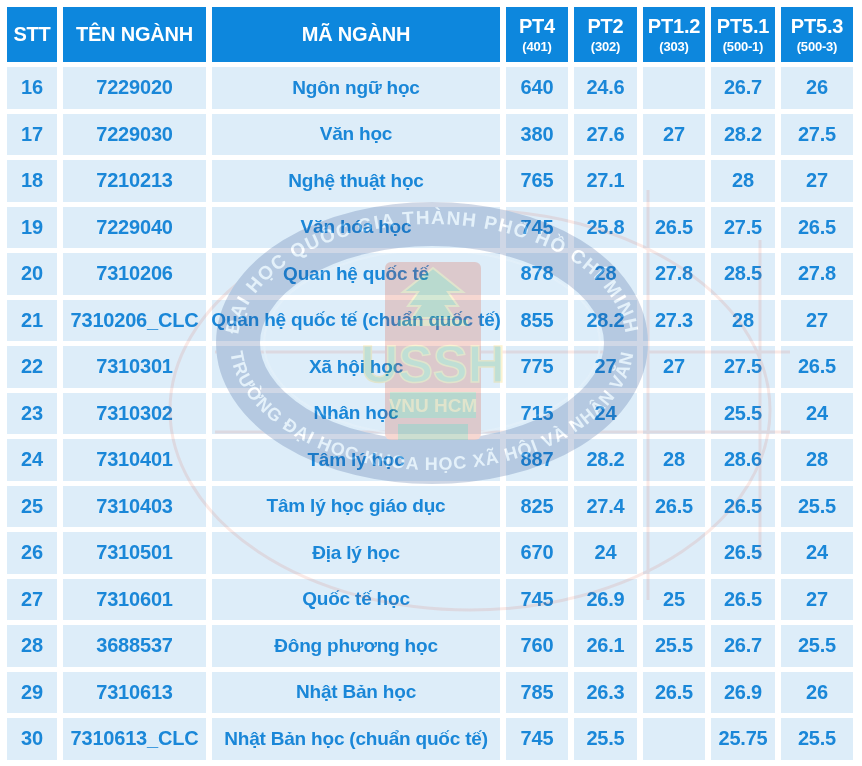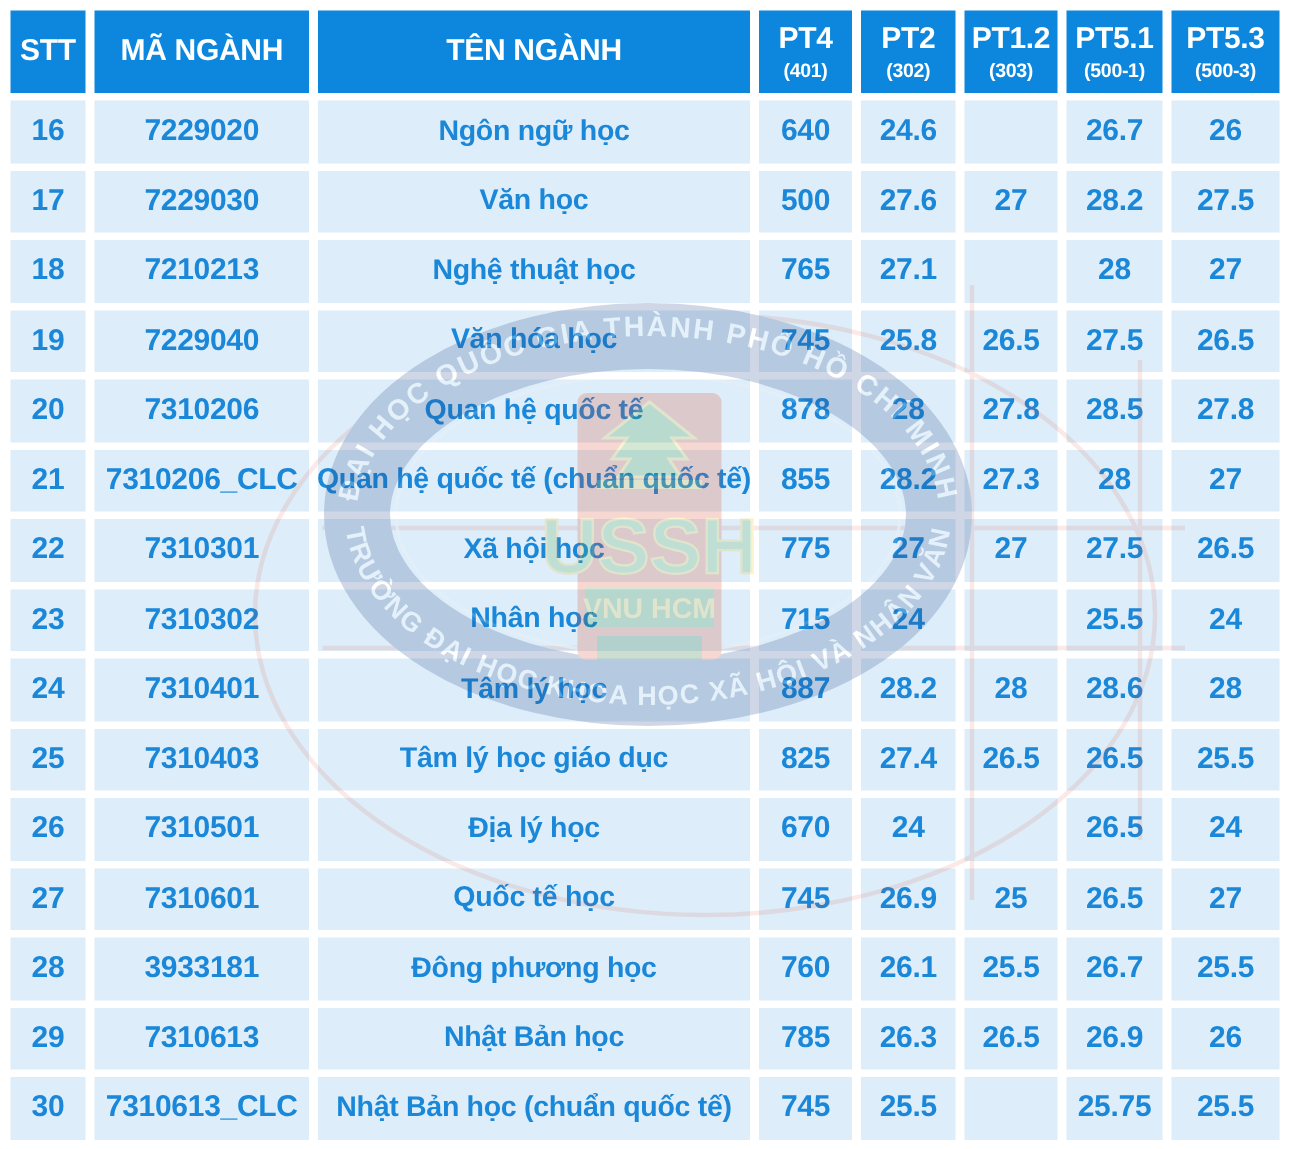--- a/index.html
+++ b/index.html
@@ -52,24 +52,24 @@
 </head>
 <body>
 
 <div id="app">
 
   <div class="grid" id="grid">
       <div class="cell hcell">
         <span>STT</span>
       </div>
       <div class="cell hcell">
+        <span>TÊN NGÀNH</span>
+      </div>
+      <div class="cell hcell">
         <span>MÃ NGÀNH</span>
-      </div>
-      <div class="cell hcell">
-        <span>TÊN NGÀNH</span>
       </div>
       <div class="cell hcell">
         <span>PT4</span>
         <span class="sub">(401)</span>
       </div>
       <div class="cell hcell">
         <span>PT2</span>
         <span class="sub">(302)</span>
       </div>
       <div class="cell hcell">
@@ -88,21 +88,21 @@
       <div class="cell dcell">7229020</div>
       <div class="cell dcell name">Ngôn ngữ học</div>
       <div class="cell dcell">640</div>
       <div class="cell dcell">24.6</div>
       <div class="cell dcell"></div>
       <div class="cell dcell">26.7</div>
       <div class="cell dcell">26</div>
       <div class="cell dcell">17</div>
       <div class="cell dcell">7229030</div>
       <div class="cell dcell name">Văn học</div>
-      <div class="cell dcell">500</div>
+      <div class="cell dcell">380</div>
       <div class="cell dcell">27.6</div>
       <div class="cell dcell">27</div>
       <div class="cell dcell">28.2</div>
       <div class="cell dcell">27.5</div>
       <div class="cell dcell">18</div>
       <div class="cell dcell">7210213</div>
       <div class="cell dcell name">Nghệ thuật học</div>
       <div class="cell dcell">765</div>
       <div class="cell dcell">27.1</div>
       <div class="cell dcell"></div>
@@ -174,21 +174,21 @@
       <div class="cell dcell">24</div>
       <div class="cell dcell">27</div>
       <div class="cell dcell">7310601</div>
       <div class="cell dcell name">Quốc tế học</div>
       <div class="cell dcell">745</div>
       <div class="cell dcell">26.9</div>
       <div class="cell dcell">25</div>
       <div class="cell dcell">26.5</div>
       <div class="cell dcell">27</div>
       <div class="cell dcell">28</div>
-      <div class="cell dcell">3933181</div>
+      <div class="cell dcell">3688537</div>
       <div class="cell dcell name">Đông phương học</div>
       <div class="cell dcell">760</div>
       <div class="cell dcell">26.1</div>
       <div class="cell dcell">25.5</div>
       <div class="cell dcell">26.7</div>
       <div class="cell dcell">25.5</div>
       <div class="cell dcell">29</div>
       <div class="cell dcell">7310613</div>
       <div class="cell dcell name">Nhật Bản học</div>
       <div class="cell dcell">785</div>

